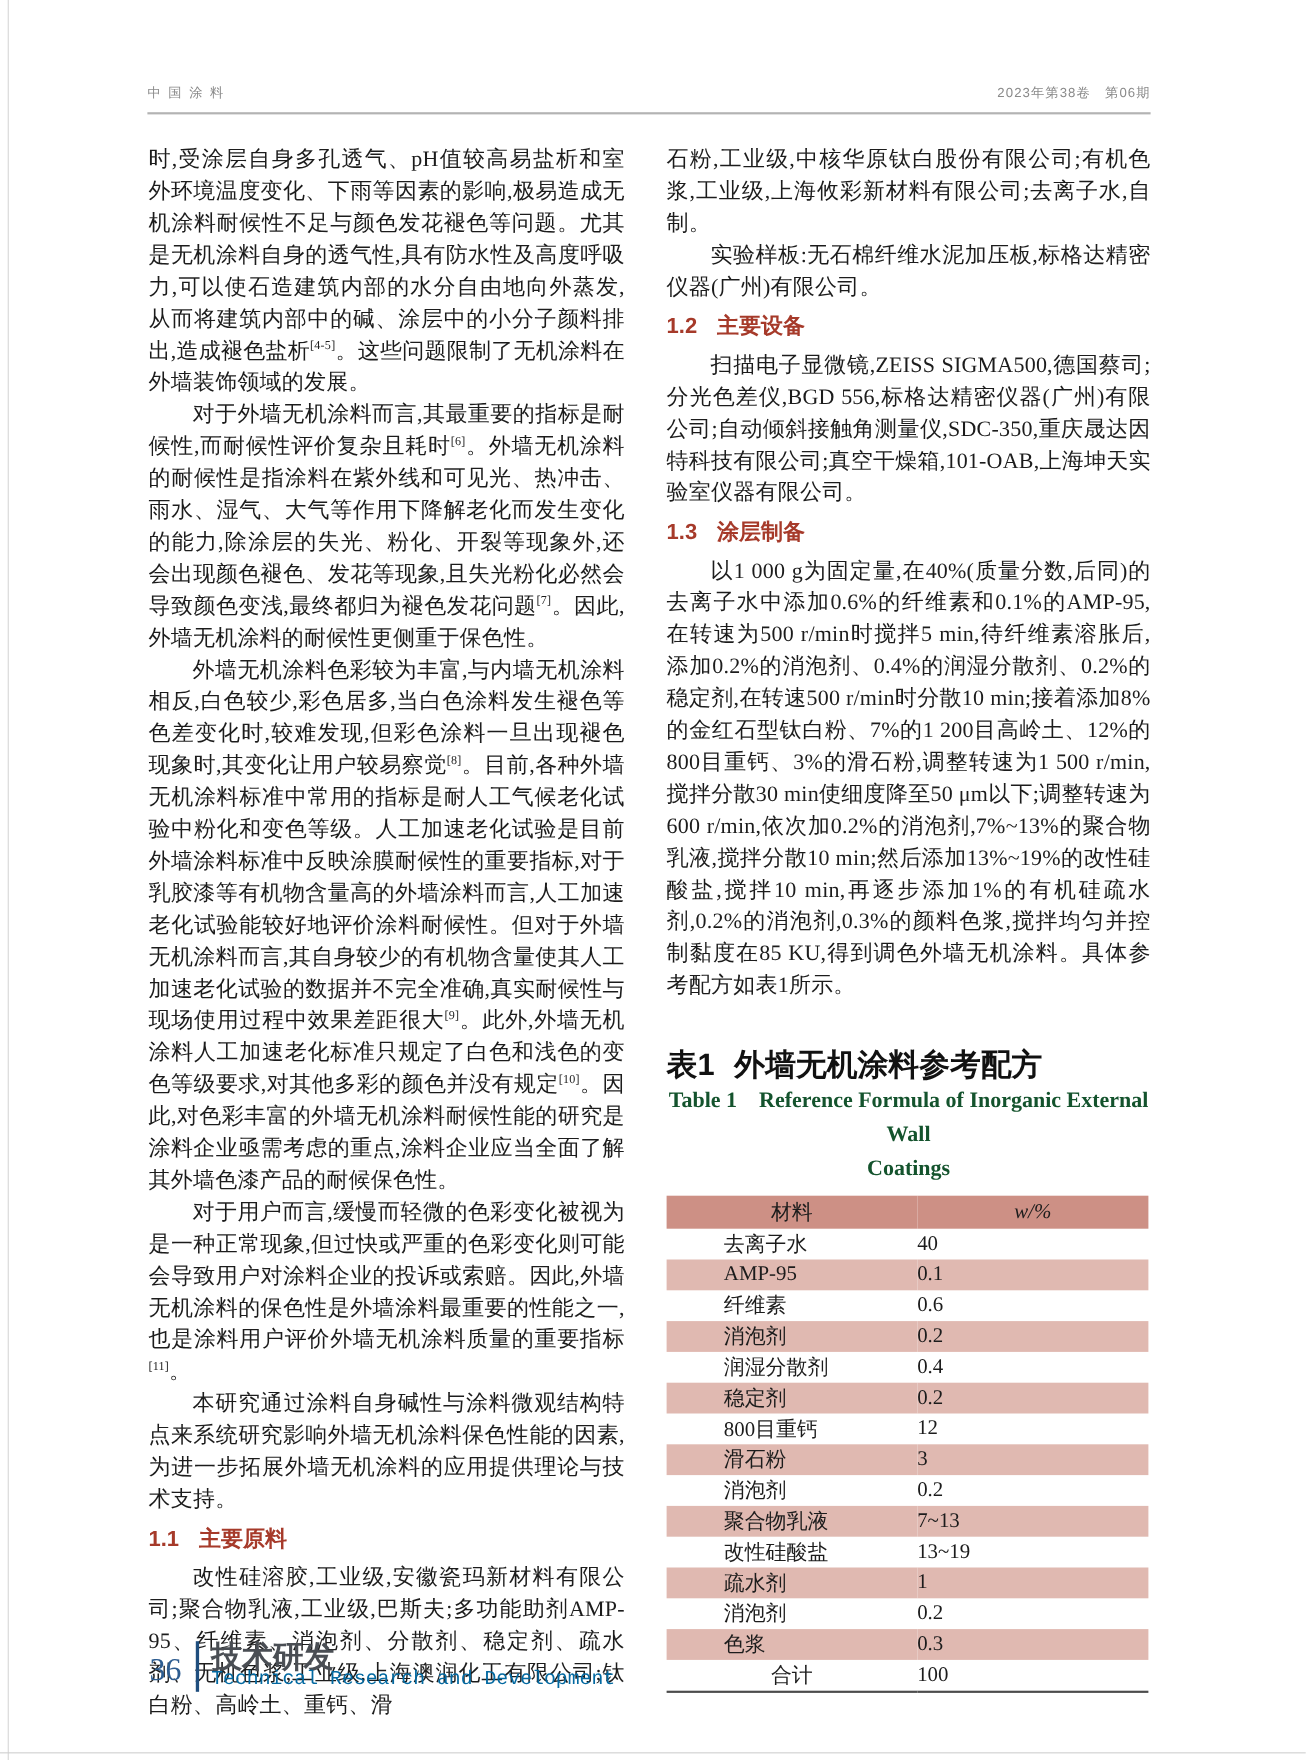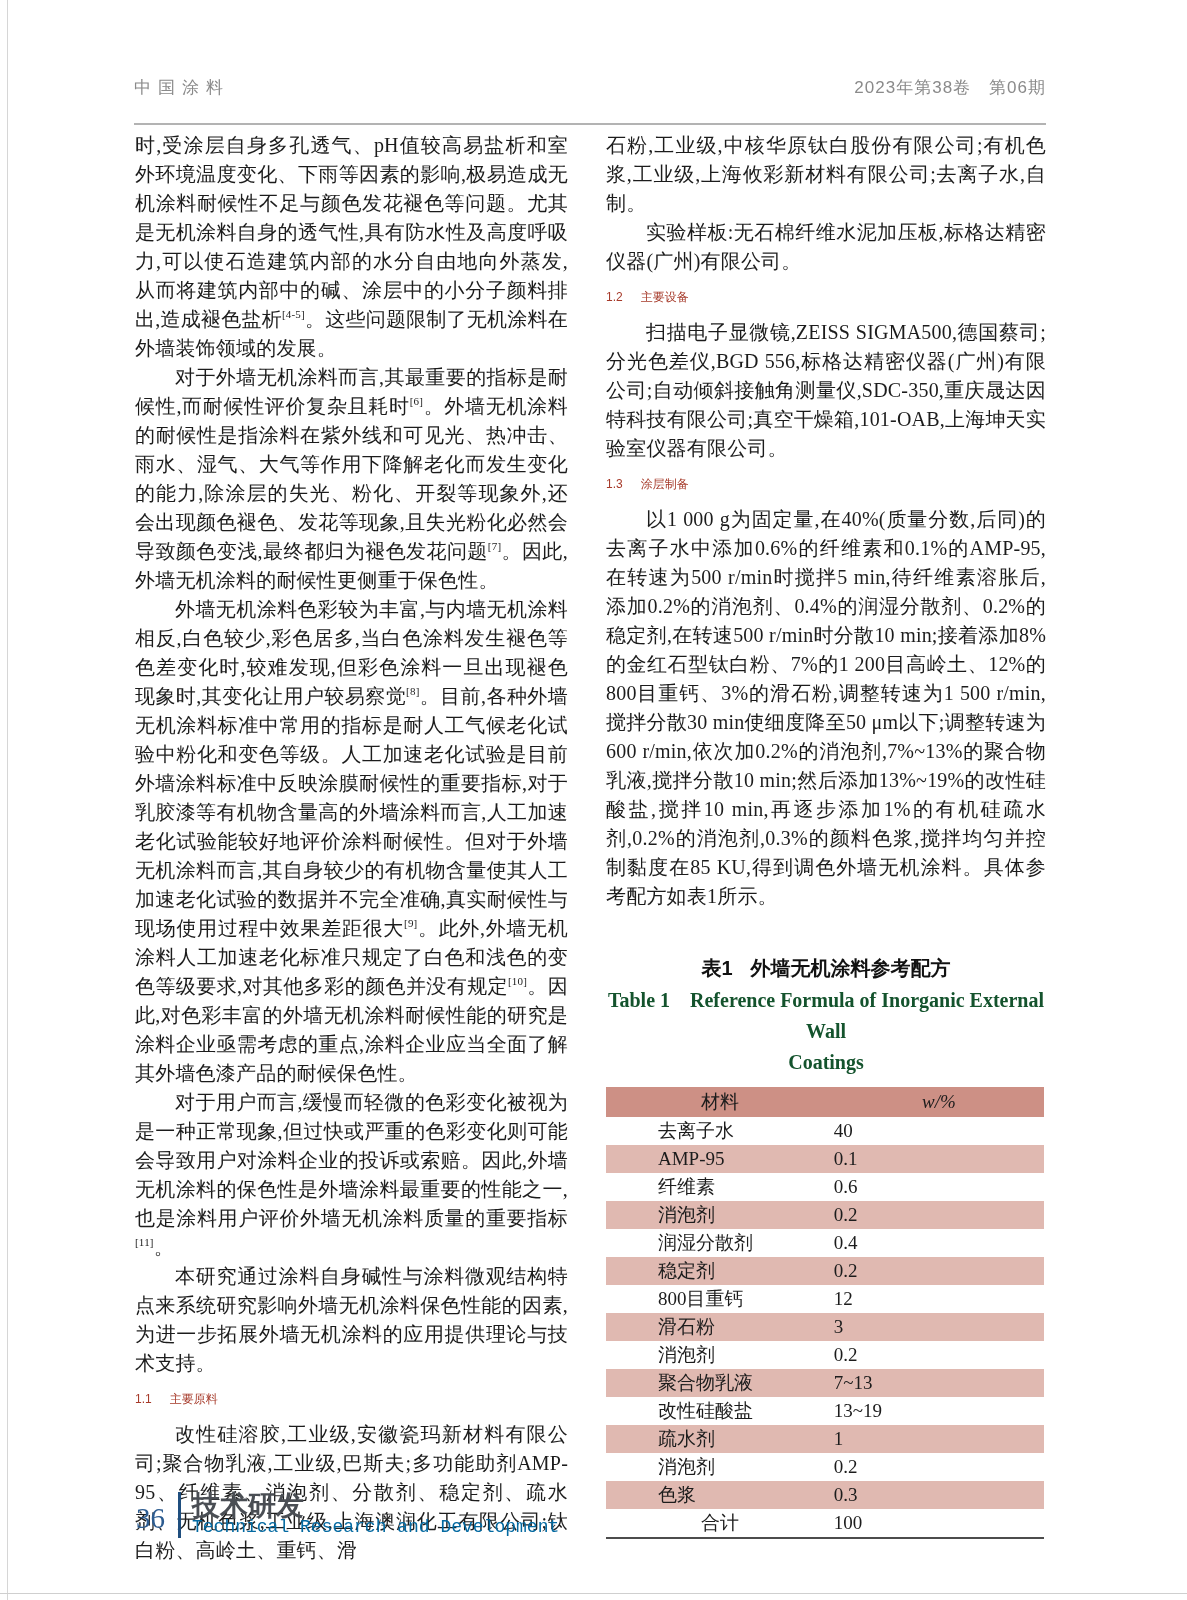--- a/index.html
+++ b/index.html
@@ -8,23 +8,23 @@
     font-family:"Liberation Serif","DejaVu Serif",serif;
     color:var(--text,#1c1c1c);
   }
   .edge-left{position:absolute;left:7px;top:0;width:1px;height:1600px;background:#d6d6d6;}
   .edge-bottom{position:absolute;left:0;top:1593px;width:1187px;height:1px;background:#cfcfcf;}
 
   
   .pg-header{
     position:absolute;left:134px;top:76px;width:912px;
     display:flex;justify-content:space-between;align-items:flex-end;
-    padding-bottom:24px;border-bottom:2px solid var(--rule_gray,#b3b3b3);
+    padding-bottom:9px;border-bottom:2px solid var(--rule_gray,#b3b3b3);
     font-family:"Liberation Sans","DejaVu Sans",sans-serif;
-    font-size:17px;color:var(--header_gray,#8a8a8a);
+    font-size:12px;color:var(--header_gray,#8a8a8a);
   }
   .pg-header .journal{letter-spacing:7px;}
   .pg-header .issue{letter-spacing:1px;}
 
   
   .columns{position:absolute;left:135px;top:131px;width:911px;display:flex;gap:38px;}
   .col-left{width:433px;}
   .col-right{width:440px;}
 
   .para{
@@ -35,30 +35,30 @@
   sup{font-size:11px;line-height:0;vertical-align:super;}
 
   h2.section{
     font-family:"Liberation Sans","DejaVu Sans",sans-serif;
     font-size:27px;line-height:36px;font-weight:bold;
     color:var(--accent_red,#a63a2a);margin:10px 0 8px 0;
   }
   h2.section .h-num{margin-right:24px;}
   h3.subsection{
     font-family:"Liberation Sans","DejaVu Sans",sans-serif;
-    font-size:12px;line-height:28px;font-weight:normal;
+    font-size:20px;line-height:28px;font-weight:bold;
     color:var(--accent_red,#a63a2a);margin:7px 0 7px 0;
   }
   h3.subsection .h-num{margin-right:18px;}
 
   
   .table-block{margin-top:42px;}
   .tbl-title-cn{
-    text-align:center;font-family:"Liberation Sans","DejaVu Sans",sans-serif;
-    font-weight:bold;font-size:20px;line-height:30px;color:#111;
+    text-align:left;font-family:"Liberation Sans","DejaVu Sans",sans-serif;
+    font-weight:bold;font-size:28px;line-height:30px;color:#111;
   }
   .tbl-title-cn .t-label{margin-right:18px;}
   .tbl-title-en{
     text-align:center;font-weight:bold;font-size:20px;line-height:31px;color:#14532d;
     margin-top:2px;
   }
   table.formula{
     width:438px;margin-top:9px;border-collapse:collapse;table-layout:fixed;
     font-size:19px;
   }

